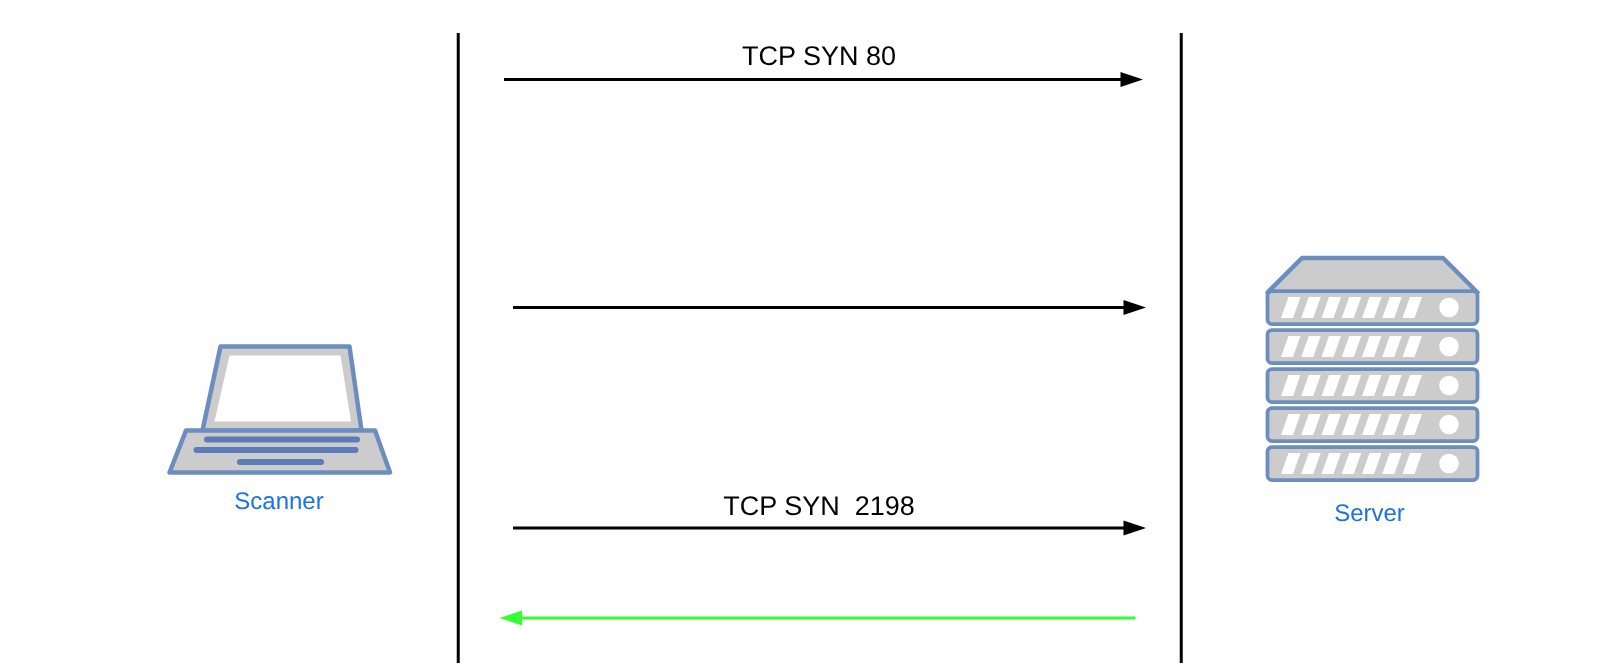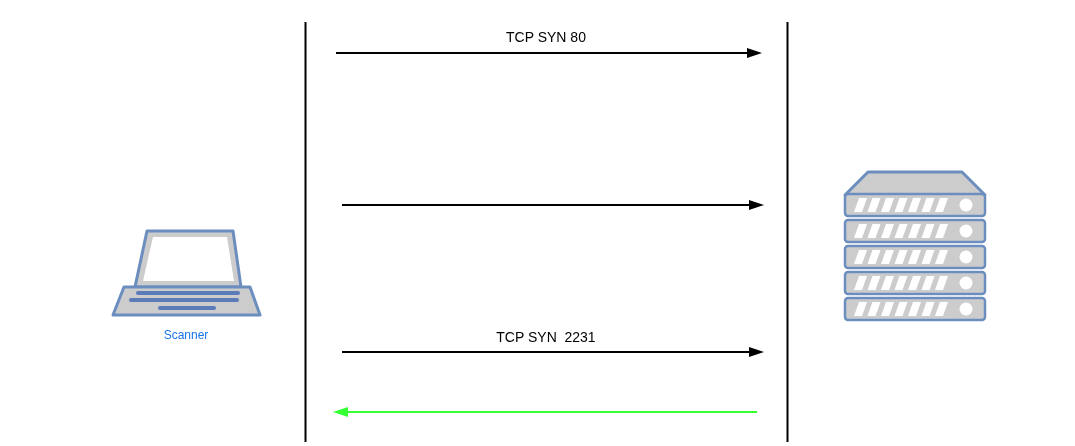--- a/index.html
+++ b/index.html
@@ -1,28 +1,28 @@
 <!DOCTYPE html>
 <html><head>
 <meta charset="utf-8">
 <style>
   html,body{margin:0;padding:0;background:#ffffff;}
   body{width:1075px;height:446px;font-family:"Liberation Sans",sans-serif;}
   .canvas{position:relative;width:1075px;height:446px;overflow:hidden;background:#ffffff;}
   .overlay{position:absolute;left:0;top:0;width:1075px;height:446px;}
   .msg-label{
     position:absolute;left:346px;width:400px;text-align:center;
-    font-size:14px;color:#000000;white-space:pre;line-height:16px;
+    font-size:18px;color:#000000;white-space:pre;line-height:16px;
   }
   #msg-label-0{top:29px;}
   #msg-label-1{top:181px;}
   #msg-label-2{top:329px;}
   #msg-label-3{top:388px;}
   .actor-label{
-    position:absolute;text-align:center;font-size:12px;color:#1A73E8;line-height:18px;
+    position:absolute;text-align:center;font-size:16px;color:#1A73E8;line-height:18px;
   }
   #actor-label-scanner{left:106px;top:326px;width:160px;}
   #actor-label-server{left:833px;top:334px;width:160px;}
   .icon-svg{position:absolute;}
   #laptop-svg{left:111px;top:229px;}
   #server-svg{left:842px;top:170px;}
 </style>
 </head>
 <body>
 
@@ -51,21 +51,21 @@
       <polygon points="764,352 749,347 749,357" fill="#000000"></polygon>
     </g>
 
     <g>
       <line x1="757" y1="412" x2="347" y2="412" stroke="#33FF33" stroke-width="2"></line>
       <polygon points="333,412 348,407 348,417" fill="#33FF33"></polygon>
     </g>
   </svg>
 
   <div class="msg-label" id="msg-label-0">TCP SYN 80</div>
-  <div class="msg-label" id="msg-label-2">TCP SYN  2231</div>
+  <div class="msg-label" id="msg-label-2">TCP SYN  2198</div>
 
   <svg class="icon-svg" id="laptop-svg" width="152" height="92" viewBox="0 0 152 92">
     <g stroke="#6C8EBF" stroke-width="3" stroke-linejoin="round">
       <polygon points="36,2 122,2 130,58 24,58" fill="#CCCCCC"></polygon>
       <polygon points="13,58 139,58 149,86 2,86" fill="#CCCCCC"></polygon>
     </g>
     <polygon points="42,8 116,8 123,52 32,52" fill="#FFFFFF"></polygon>
     <g fill="#5B7CB9">
       <rect x="25" y="62" width="104" height="4" rx="2"></rect>
       <rect x="18" y="69" width="110" height="4" rx="2"></rect>
@@ -139,14 +139,15 @@
           <polygon points="71,28 79,28 74,42 66,42"></polygon>
             <polygon points="84.5,28 92.5,28 87.5,42 79.5,42"></polygon>
           <polygon points="98,28 106,28 101,42 93,42"></polygon>
           <circle cx="124" cy="35" r="6.5"></circle>
         </g>
       </g>
     </g>
   </svg>
 
   <div class="actor-label" id="actor-label-scanner">Scanner</div>
+  <div class="actor-label" id="actor-label-server">Server</div>
 
 </div>
 
 </body></html>

